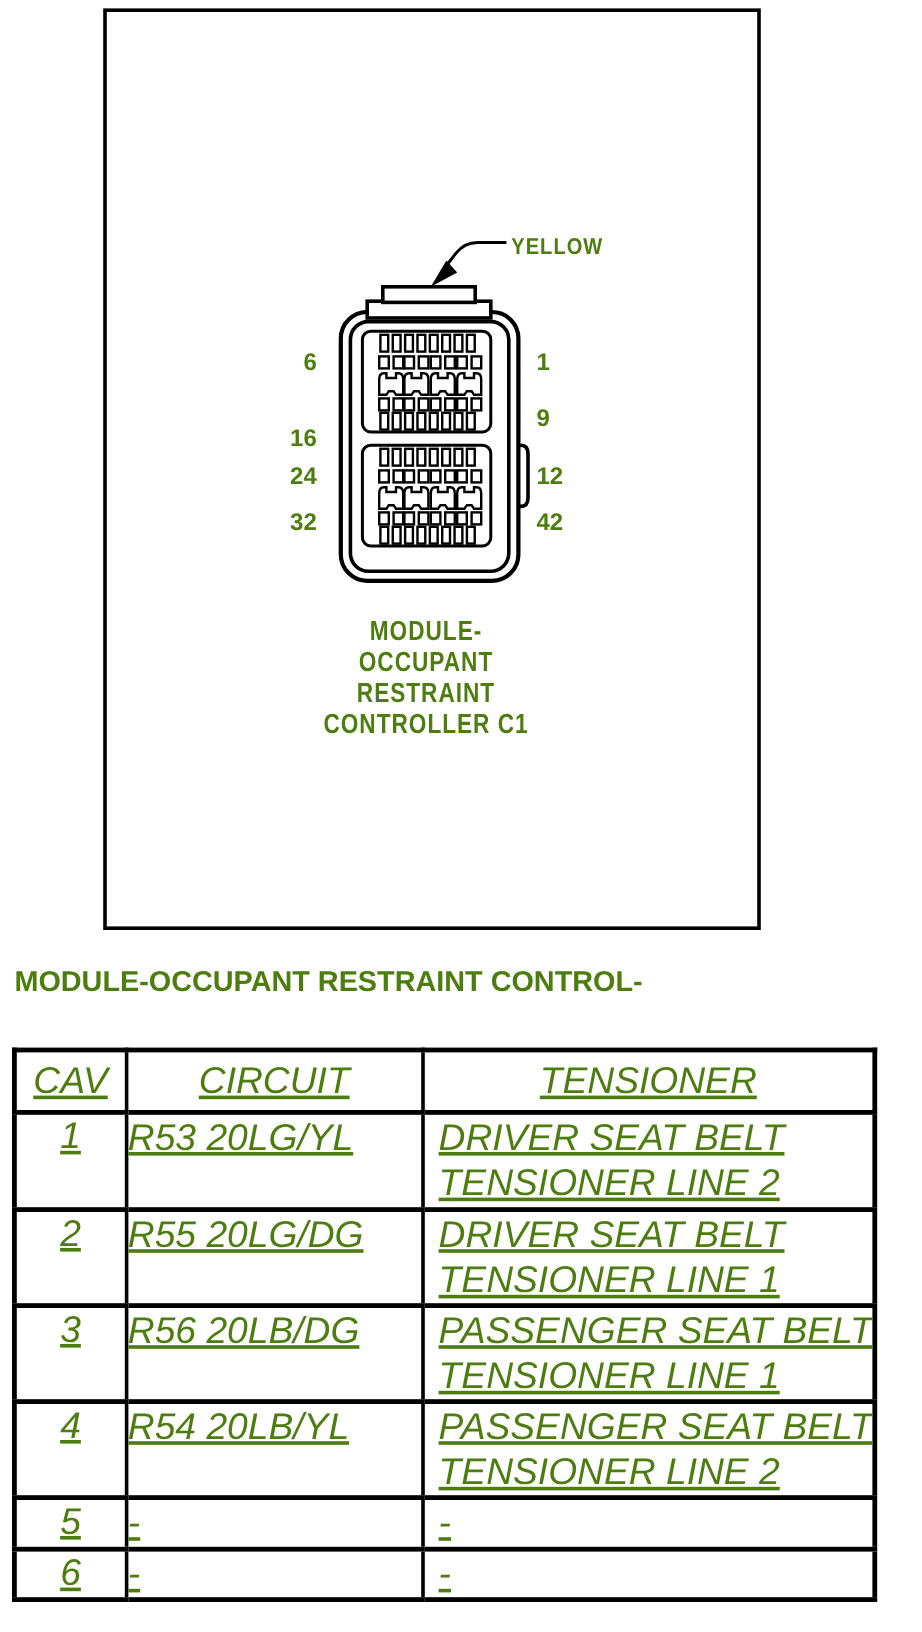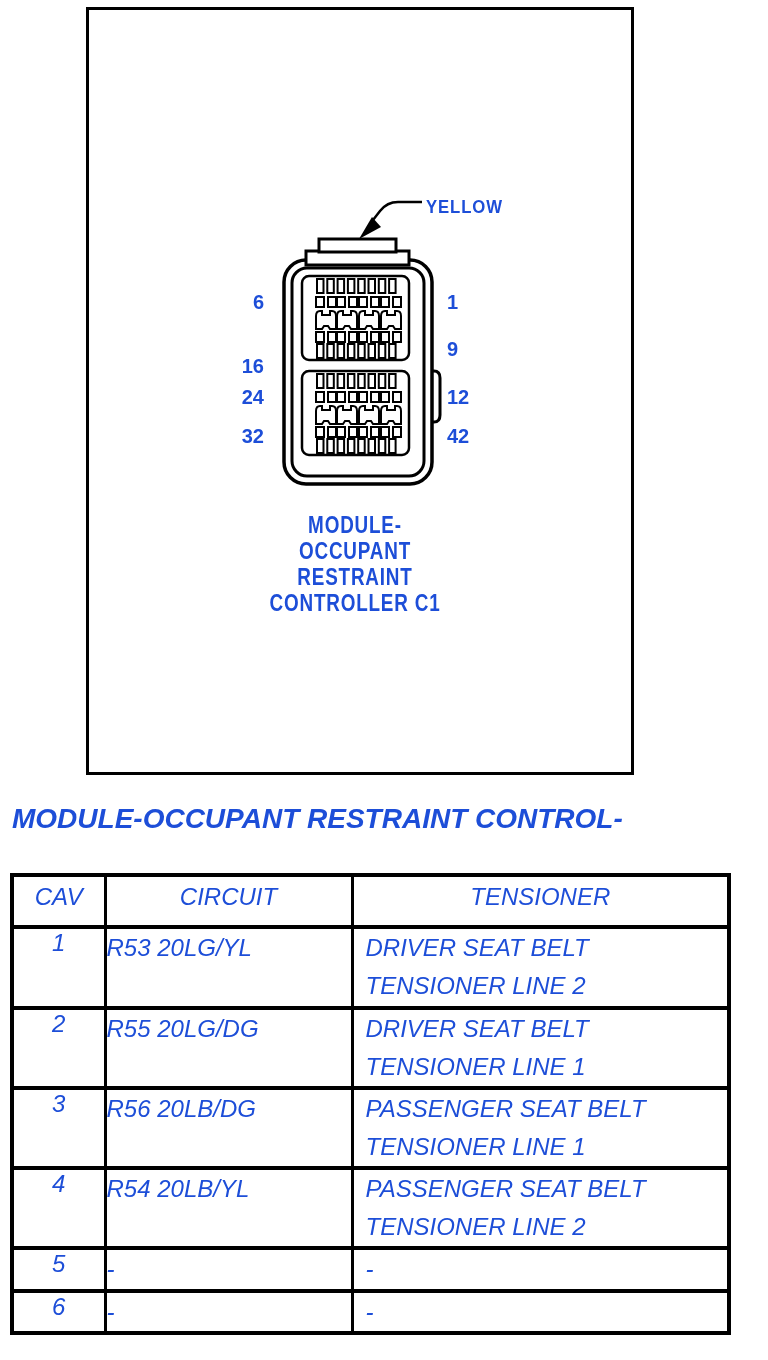--- a/index.html
+++ b/index.html
@@ -1,18 +1,18 @@
 <!DOCTYPE html>
 <html><head>
 <meta charset="utf-8">
 <style>
   html,body{margin:0;padding:0;background:#fff;}
   .page{
     position:relative;width:768px;height:1360px;background:#fff;overflow:hidden;
-    font-family:"Liberation Sans",sans-serif;color:#1d4ed8;
+    font-family:"Liberation Sans",sans-serif;color:#4d7c0f;
   }
   
   .figure-box{
     position:absolute;left:86px;top:7px;width:548px;height:768px;
     border:3px solid #000;box-sizing:border-box;background:#fff;
   }
   .connector-svg{position:absolute;left:0;top:0;}
   .yellow-label{
     position:absolute;left:337px;top:186px;
     font-size:19px;font-weight:bold;letter-spacing:1px;
@@ -24,32 +24,32 @@
   .pin-label.left{left:115px;text-align:right;}
   .pin-label.right{left:358px;text-align:left;}
   .fig-caption{
     position:absolute;left:116px;top:502px;width:300px;text-align:center;
     font-size:23px;font-weight:bold;line-height:26px;letter-spacing:1px;
     transform:scaleX(.82);transform-origin:center top;
   }
   
   .heading{
     position:absolute;left:12px;top:801px;width:750px;
-    font-size:28px;font-weight:bold;font-style:italic;line-height:35px;white-space:nowrap;
+    font-size:24px;font-weight:bold;line-height:35px;white-space:nowrap;
   }
   
   table.pinout{
     position:absolute;left:10px;top:873px;width:717px;
     border-collapse:collapse;table-layout:fixed;background:#fff;
     border:4px solid #000;
   }
   table.pinout th, table.pinout td{
     border:3px solid #000;border-bottom-width:4px;
-    font-style:italic;font-size:24px;vertical-align:top;
-    padding:0;overflow:hidden;
+    font-style:italic;font-size:31px;vertical-align:top;
+    padding:0;overflow:hidden;text-decoration:underline;
   }
   table.pinout th{font-weight:normal;text-align:center;height:42px;padding-top:6px;}
   td.cav{text-align:center;padding-top:5px;}
   td.circuit,td.function{text-align:left;padding:5px 4px 0 12px;line-height:38px;margin-top:16px;}
   .fn-line{line-height:38px;white-space:nowrap;padding-left:12px;}
 </style>
 </head>
 <body>
 
 <div class="page">

